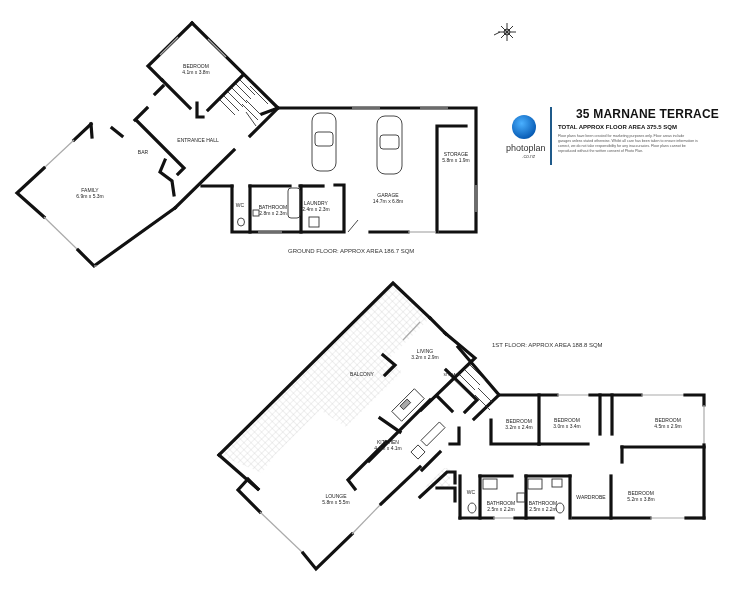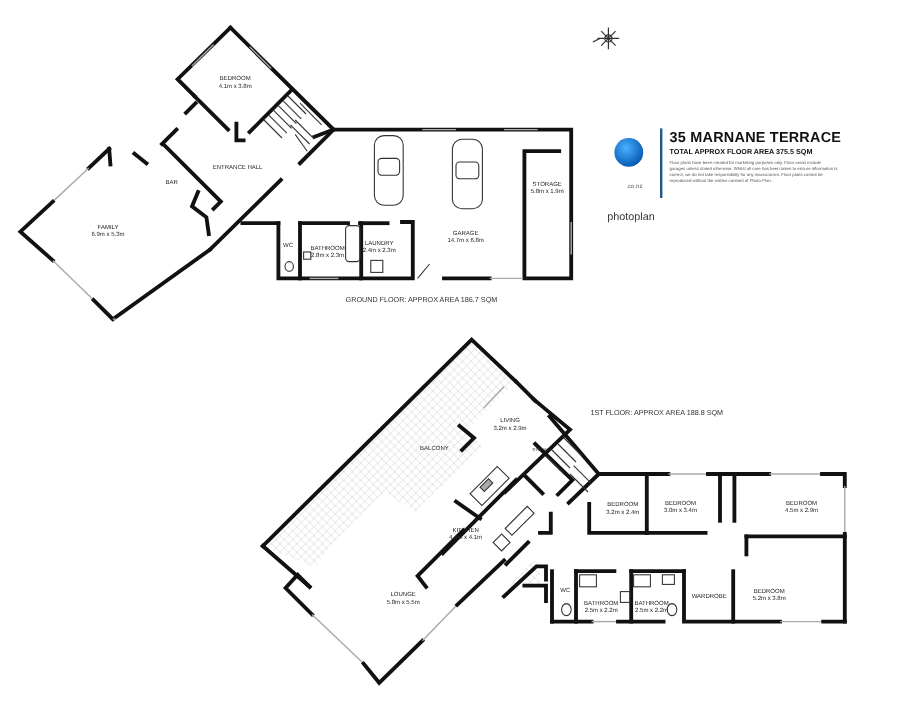--- a/index.html
+++ b/index.html
@@ -7,24 +7,24 @@
   svg.plan { position:absolute; left:0; top:0; }
   .wall { stroke:#111; stroke-width:3.2; fill:none; stroke-linecap:square; }
   .thin { stroke:#333; stroke-width:0.9; fill:none; }
   .win { stroke:#aaa; stroke-width:1.2; fill:none; }
   .lbl { position:absolute; font-size:5px; color:#222; text-align:center; line-height:6px; white-space:nowrap; transform:translate(-50%,-50%); }
   .lbl .d { display:block; }
   .floor-cap { position:absolute; font-size:6px; color:#333; white-space:nowrap; }
   .info { position:absolute; left:506px; top:107px; width:225px; height:60px; }
   .logo-circle { position:absolute; left:6px; top:8px; width:24px; height:24px; border-radius:50%;
     background:radial-gradient(circle at 40% 35%, #4ab0ff, #0a5fb8 70%, #06457f); }
-  .logo-text { position:absolute; left:0; top:36px; font-size:9px; color:#333;margin-top:32px; }
+  .logo-text { position:absolute; left:0; top:36px; font-size:9px; color:#333; }
   .logo-sub { position:absolute; left:16px; top:46px; font-size:5px; color:#555; }
   .vbar { position:absolute; left:44px; top:0; width:2px; height:58px; background:#1f5a8a; }
-  .title { position:absolute; left:52px; top:0; font-size:12px; font-weight:bold; color:#111; letter-spacing:0.2px; }
+  .title { position:absolute; left:70px; top:0; font-size:12px; font-weight:bold; color:#111; letter-spacing:0.2px; }
   .subtitle { position:absolute; left:52px; top:17px; font-size:6px; font-weight:bold; color:#111; }
   .disc { position:absolute; left:52px; top:27px; width:140px; font-size:3.6px; line-height:5px; color:#555; }
   .compass { position:absolute; left:493px; top:22px; width:26px; height:20px; }
 </style>
 </head>
 <body>
 
 <svg class="plan" width="749" height="595" viewBox="0 0 749 595">
   <defs>
     <pattern id="grid" width="5" height="5" patternUnits="userSpaceOnUse" patternTransform="rotate(45)">

